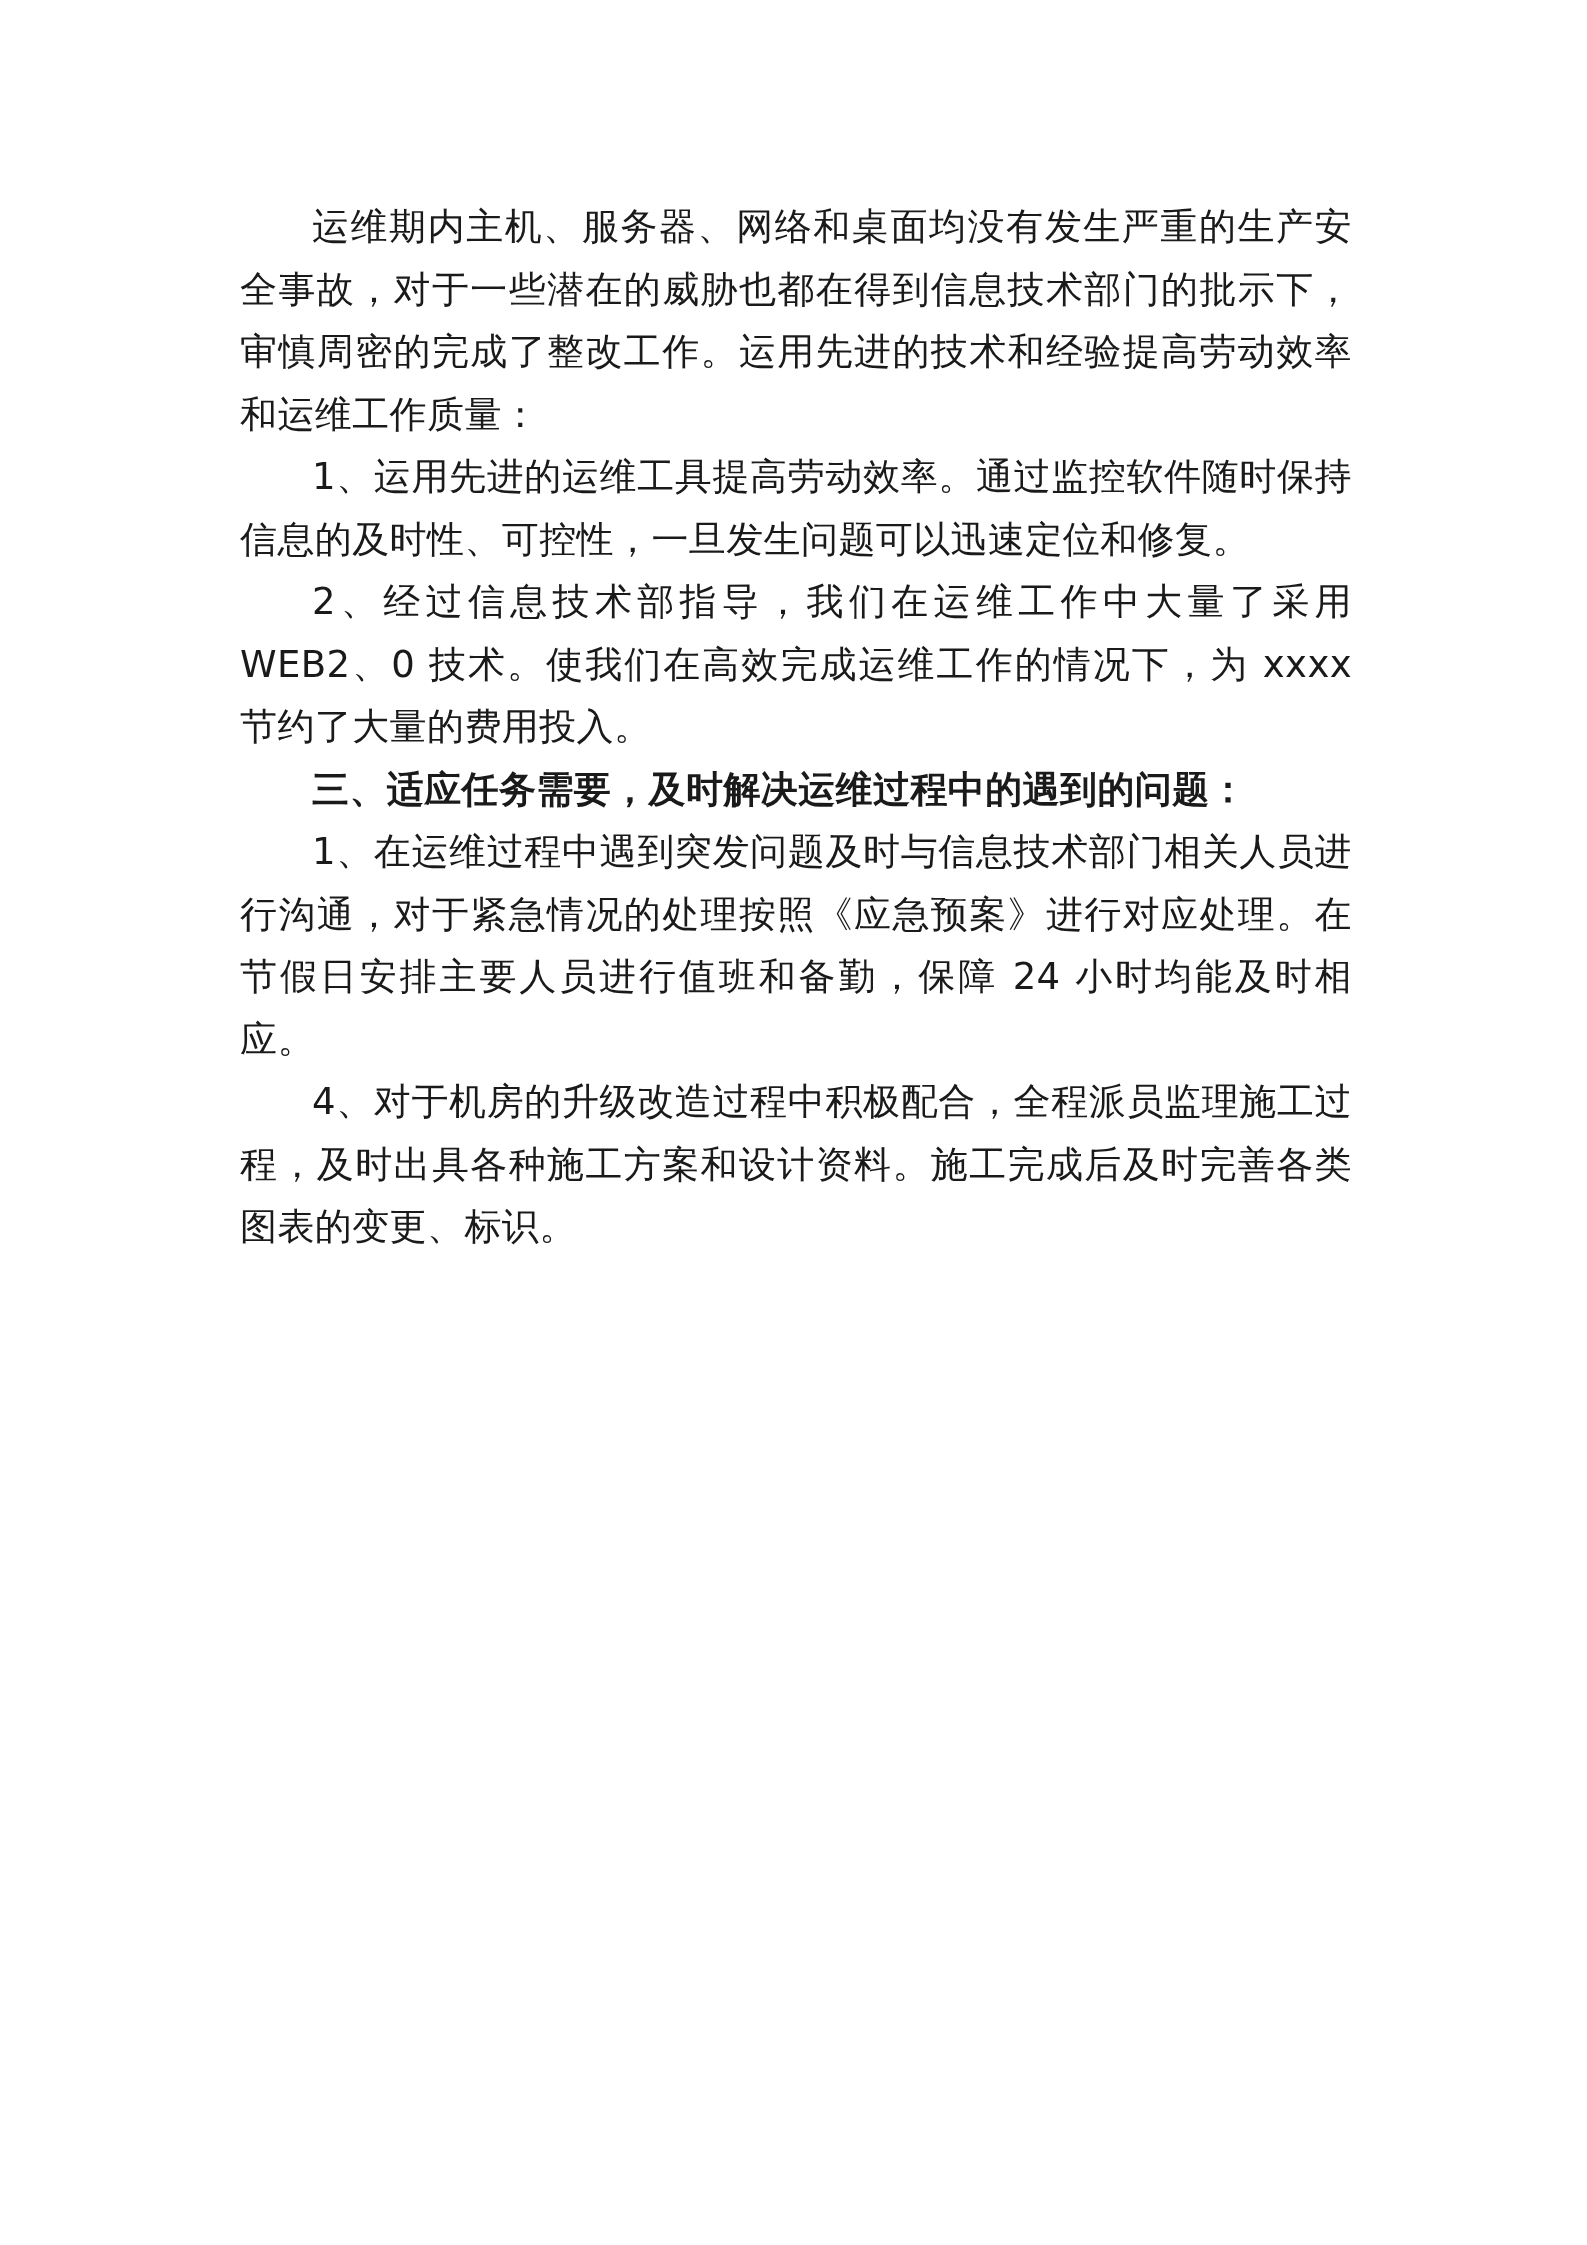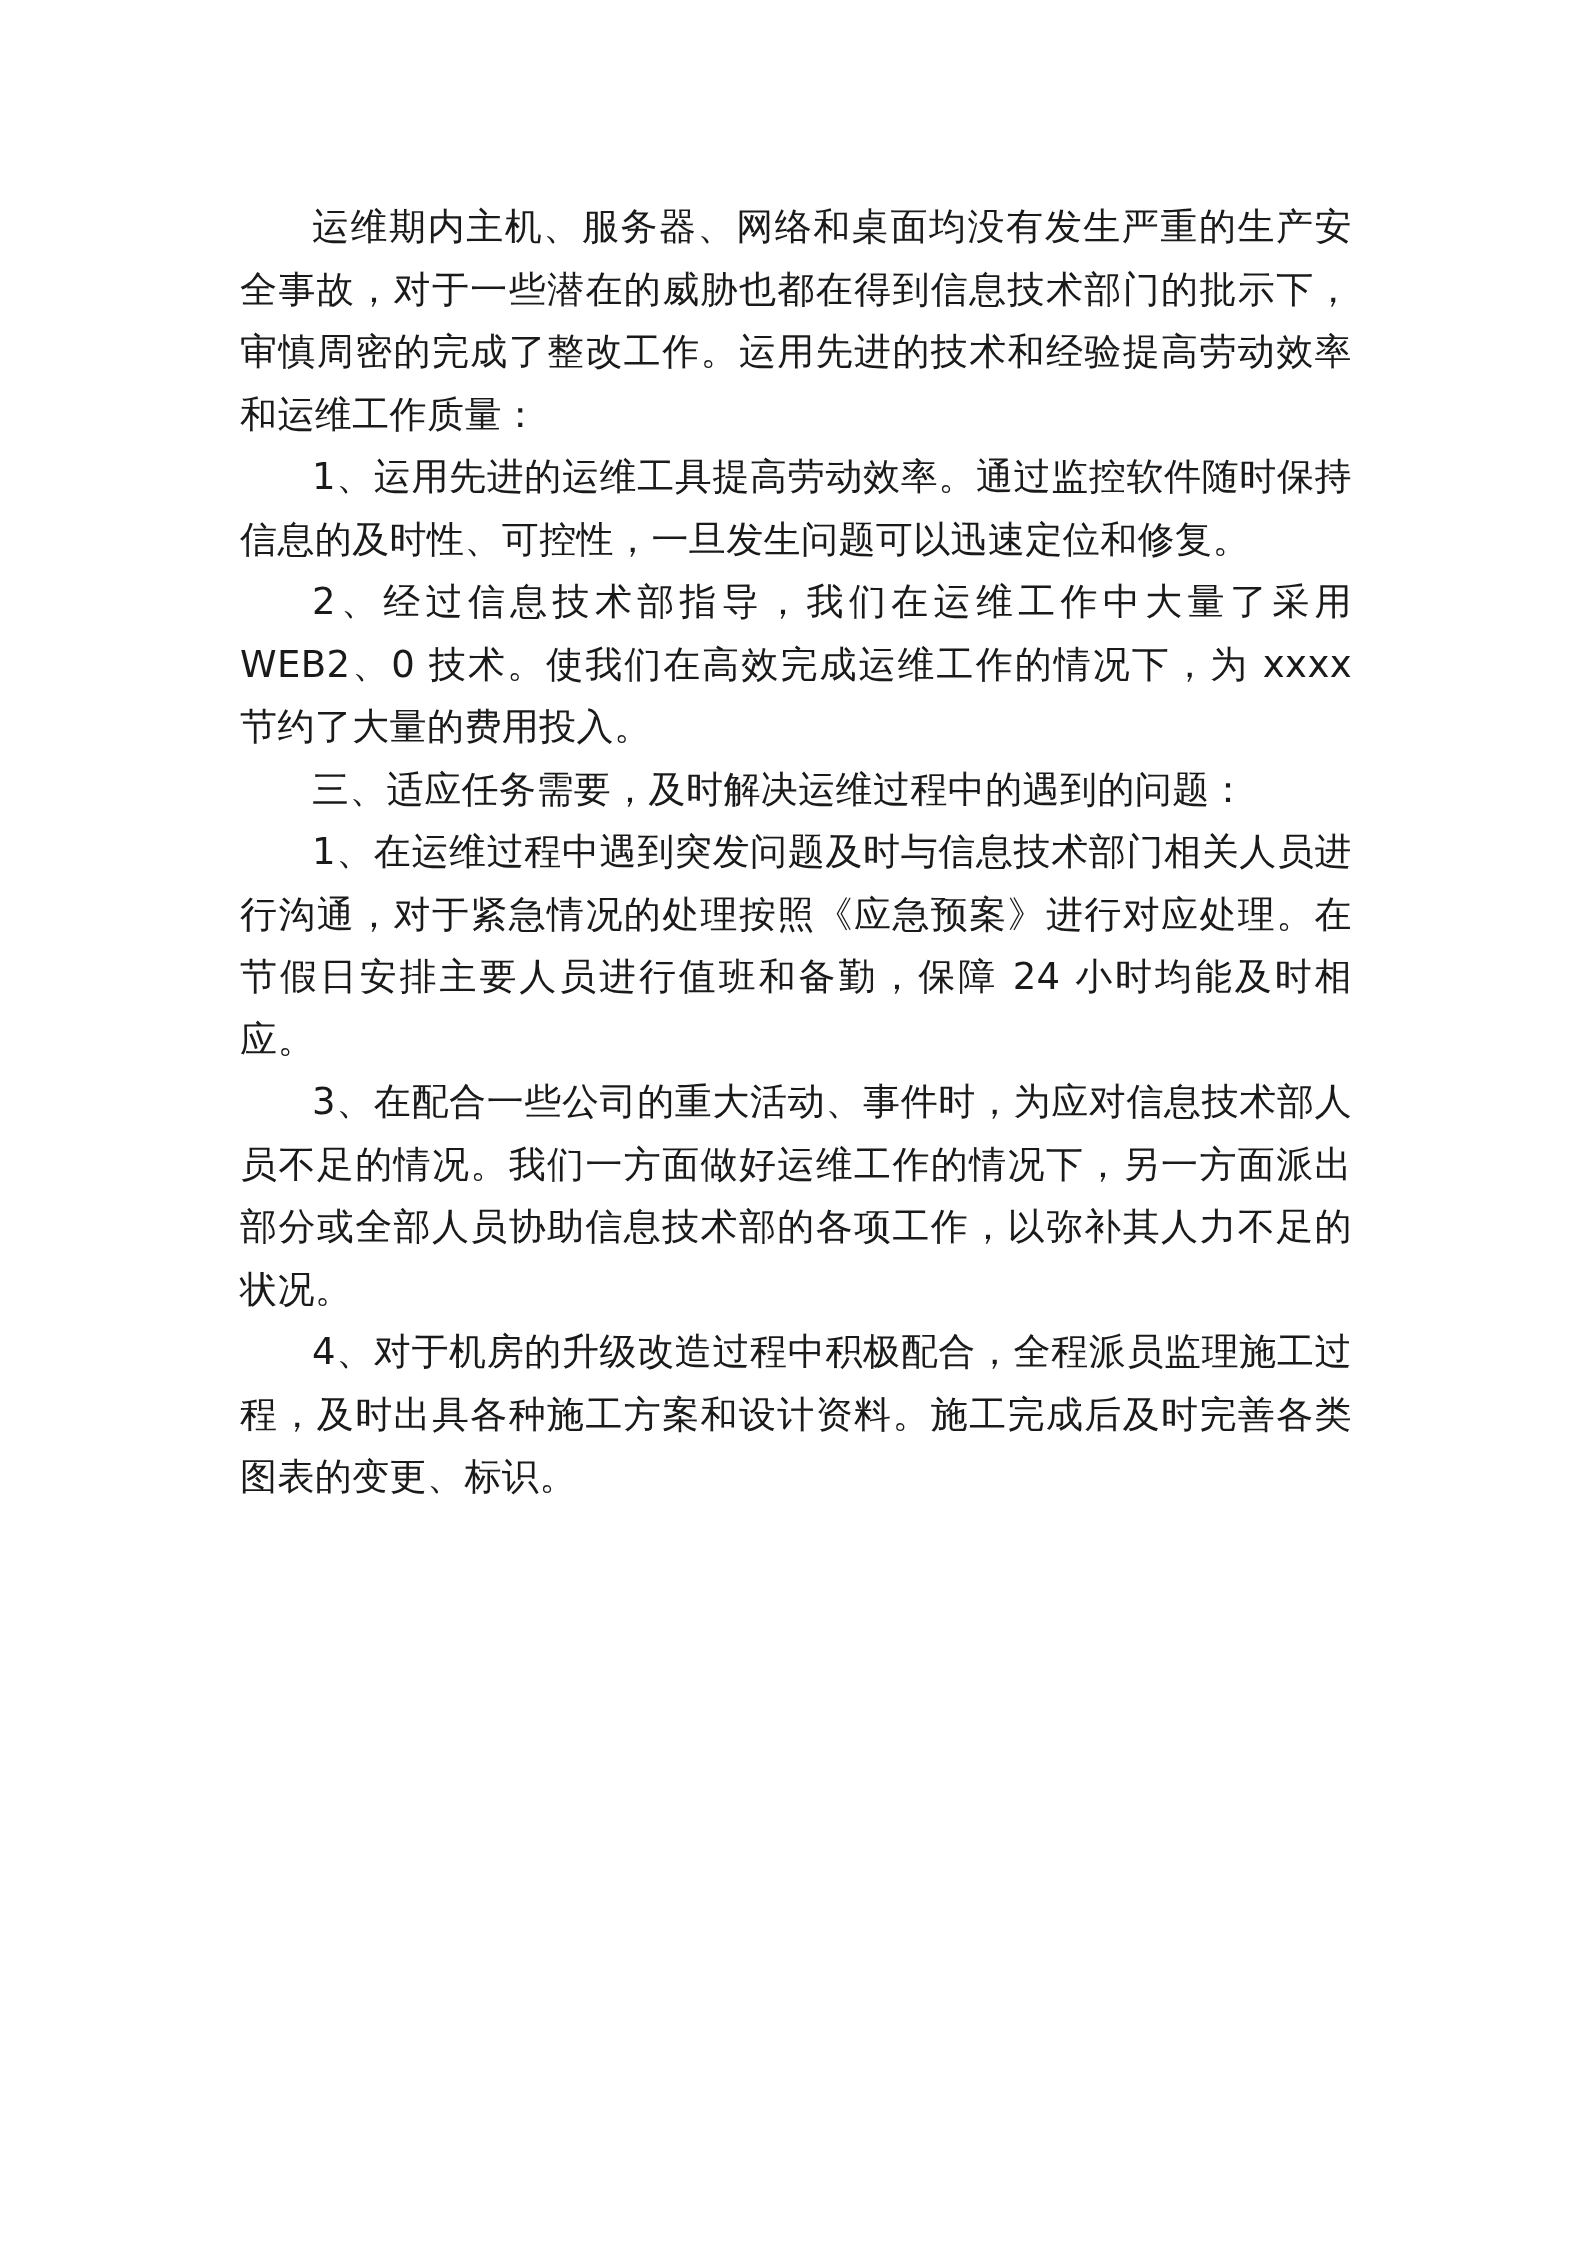--- a/index.html
+++ b/index.html
@@ -14,26 +14,25 @@
       line-height: 62.5px;
       color: #1a1a1a;
     }
     .para {
       margin: 0;
       text-indent: 72px;
       text-align: justify;
       text-justify: inter-character;
       letter-spacing: 0.4px;
     }
-    .heading { font-weight: normal; }
+    .heading { font-weight: bold; }
   </style>
 </head>
 <body>
 
 <div class="page">
   <p class="para">运维期内主机、服务器、网络和桌面均没有发生严重的生产安全事故，对于一些潜在的威胁也都在得到信息技术部门的批示下，审慎周密的完成了整改工作。运用先进的技术和经验提高劳动效率和运维工作质量：</p>
   <p class="para">1、运用先进的运维工具提高劳动效率。通过监控软件随时保持信息的及时性、可控性，一旦发生问题可以迅速定位和修复。</p>
   <p class="para">2、经过信息技术部指导，我们在运维工作中大量了采用 WEB2、0 技术。使我们在高效完成运维工作的情况下，为 xxxx 节约了大量的费用投入。</p>
   <p class="para heading">三、适应任务需要，及时解决运维过程中的遇到的问题：</p>
   <p class="para">1、在运维过程中遇到突发问题及时与信息技术部门相关人员进行沟通，对于紧急情况的处理按照《应急预案》进行对应处理。在节假日安排主要人员进行值班和备勤，保障 24 小时均能及时相应。</p>
-  <p class="para">3、在配合一些公司的重大活动、事件时，为应对信息技术部人员不足的情况。我们一方面做好运维工作的情况下，另一方面派出部分或全部人员协助信息技术部的各项工作，以弥补其人力不足的状况。</p>
   <p class="para">4、对于机房的升级改造过程中积极配合，全程派员监理施工过程，及时出具各种施工方案和设计资料。施工完成后及时完善各类图表的变更、标识。</p>
 </div>
 
 </body></html>

